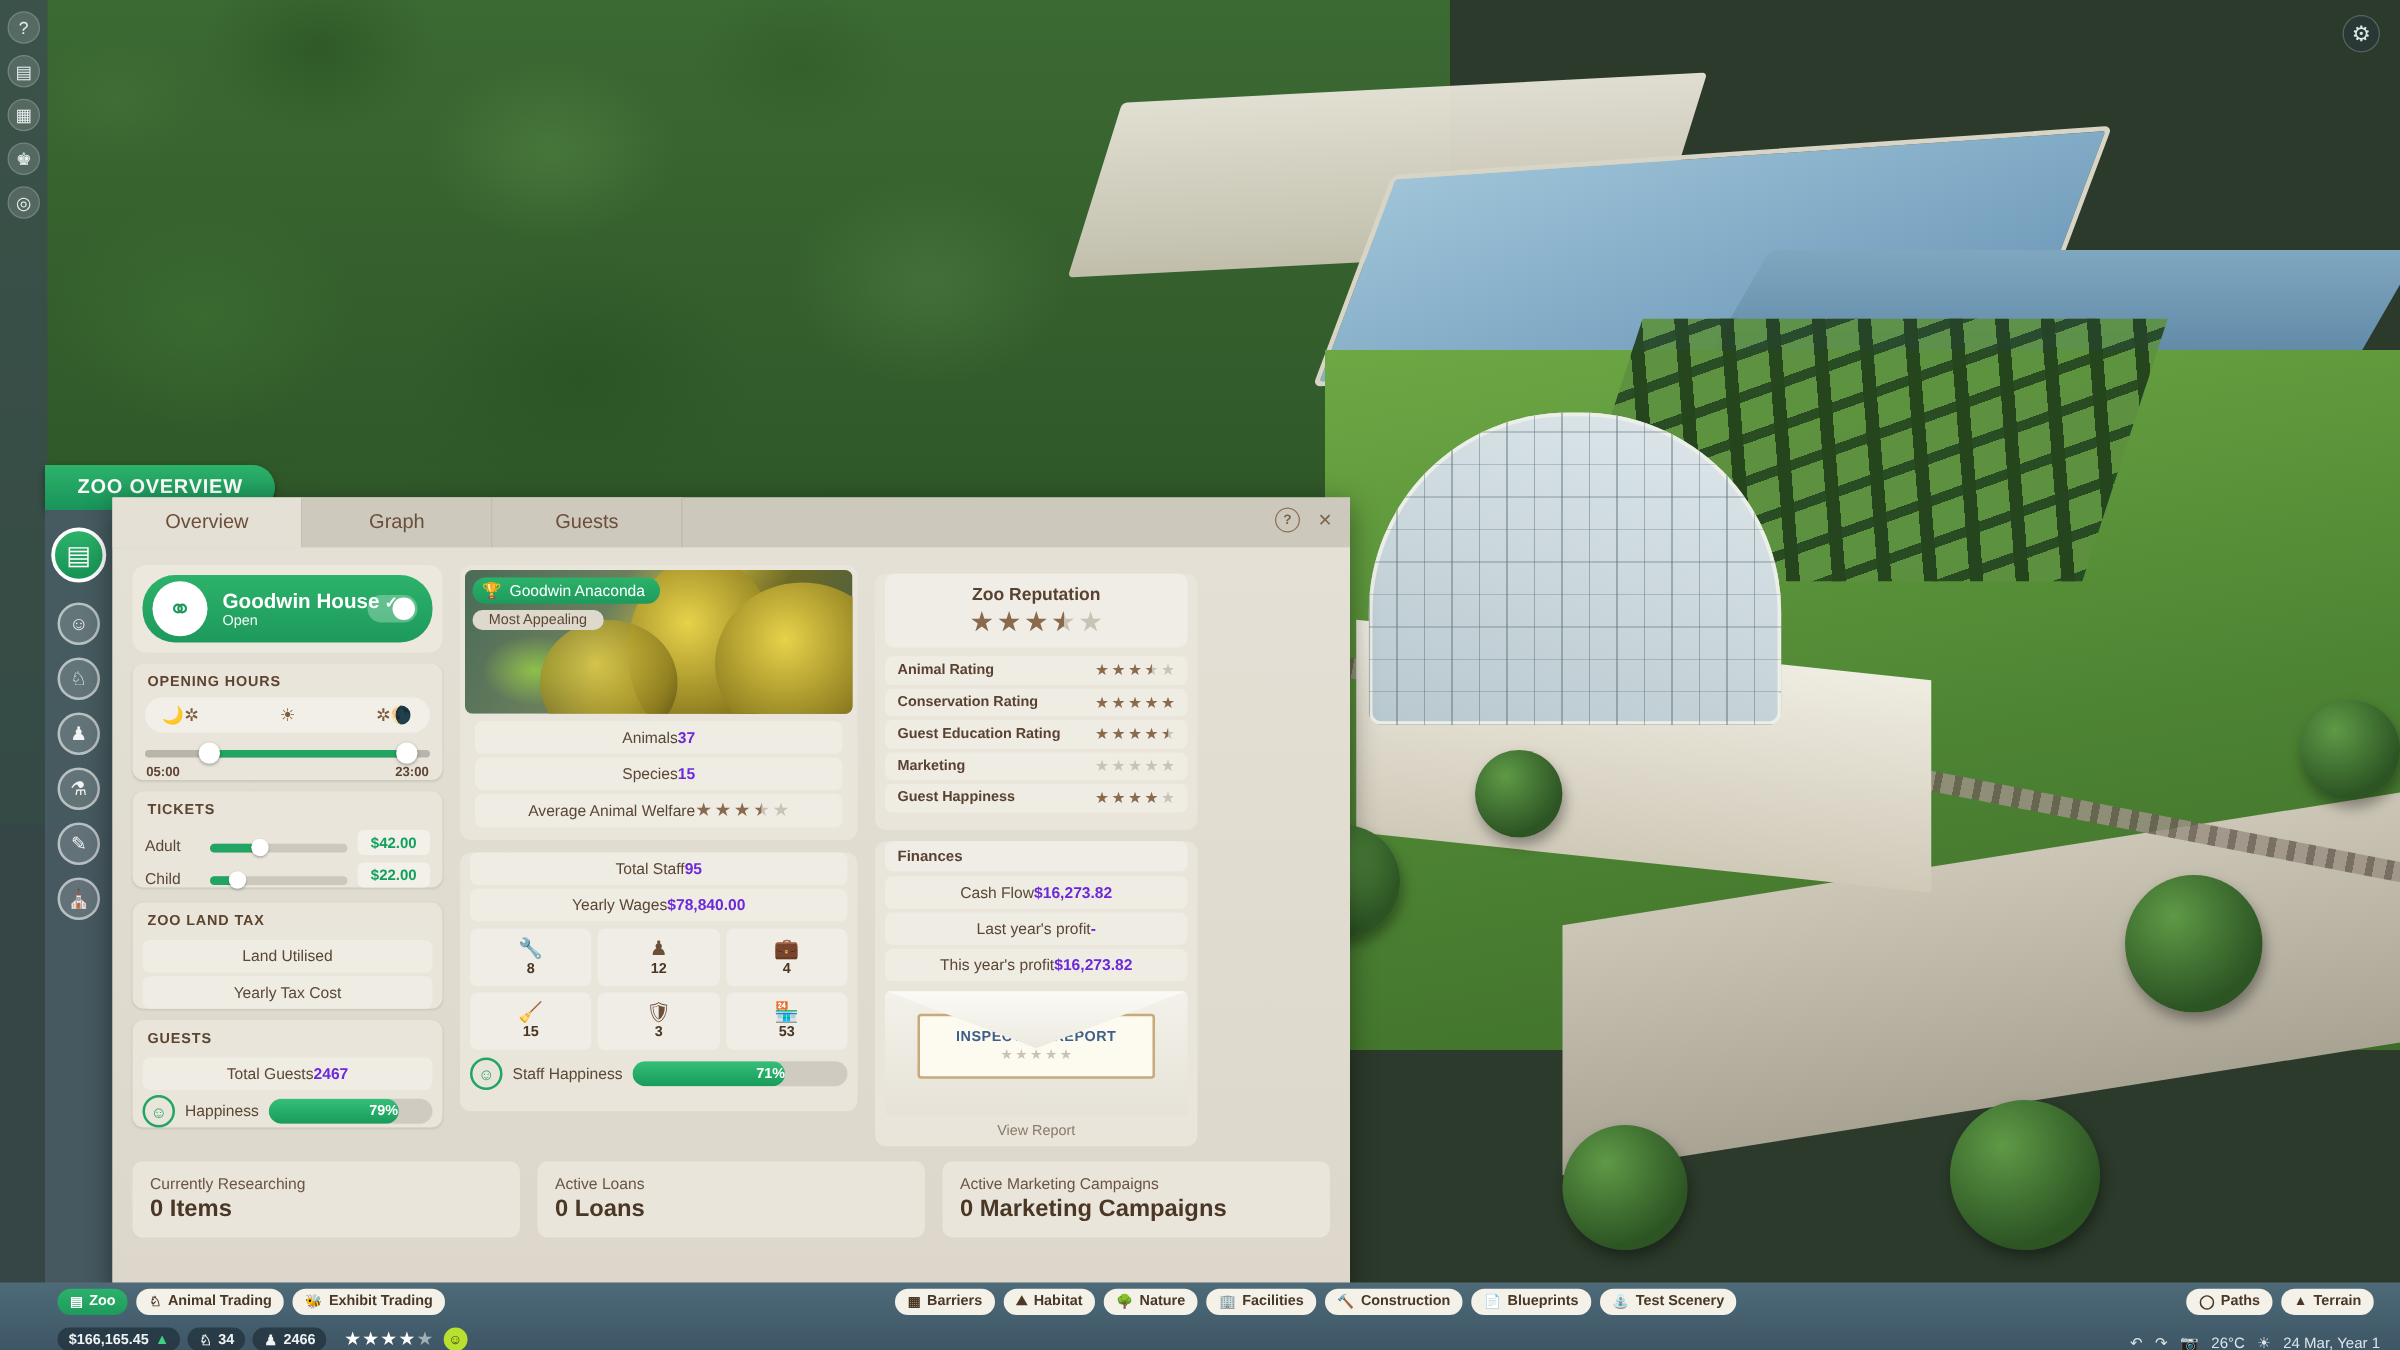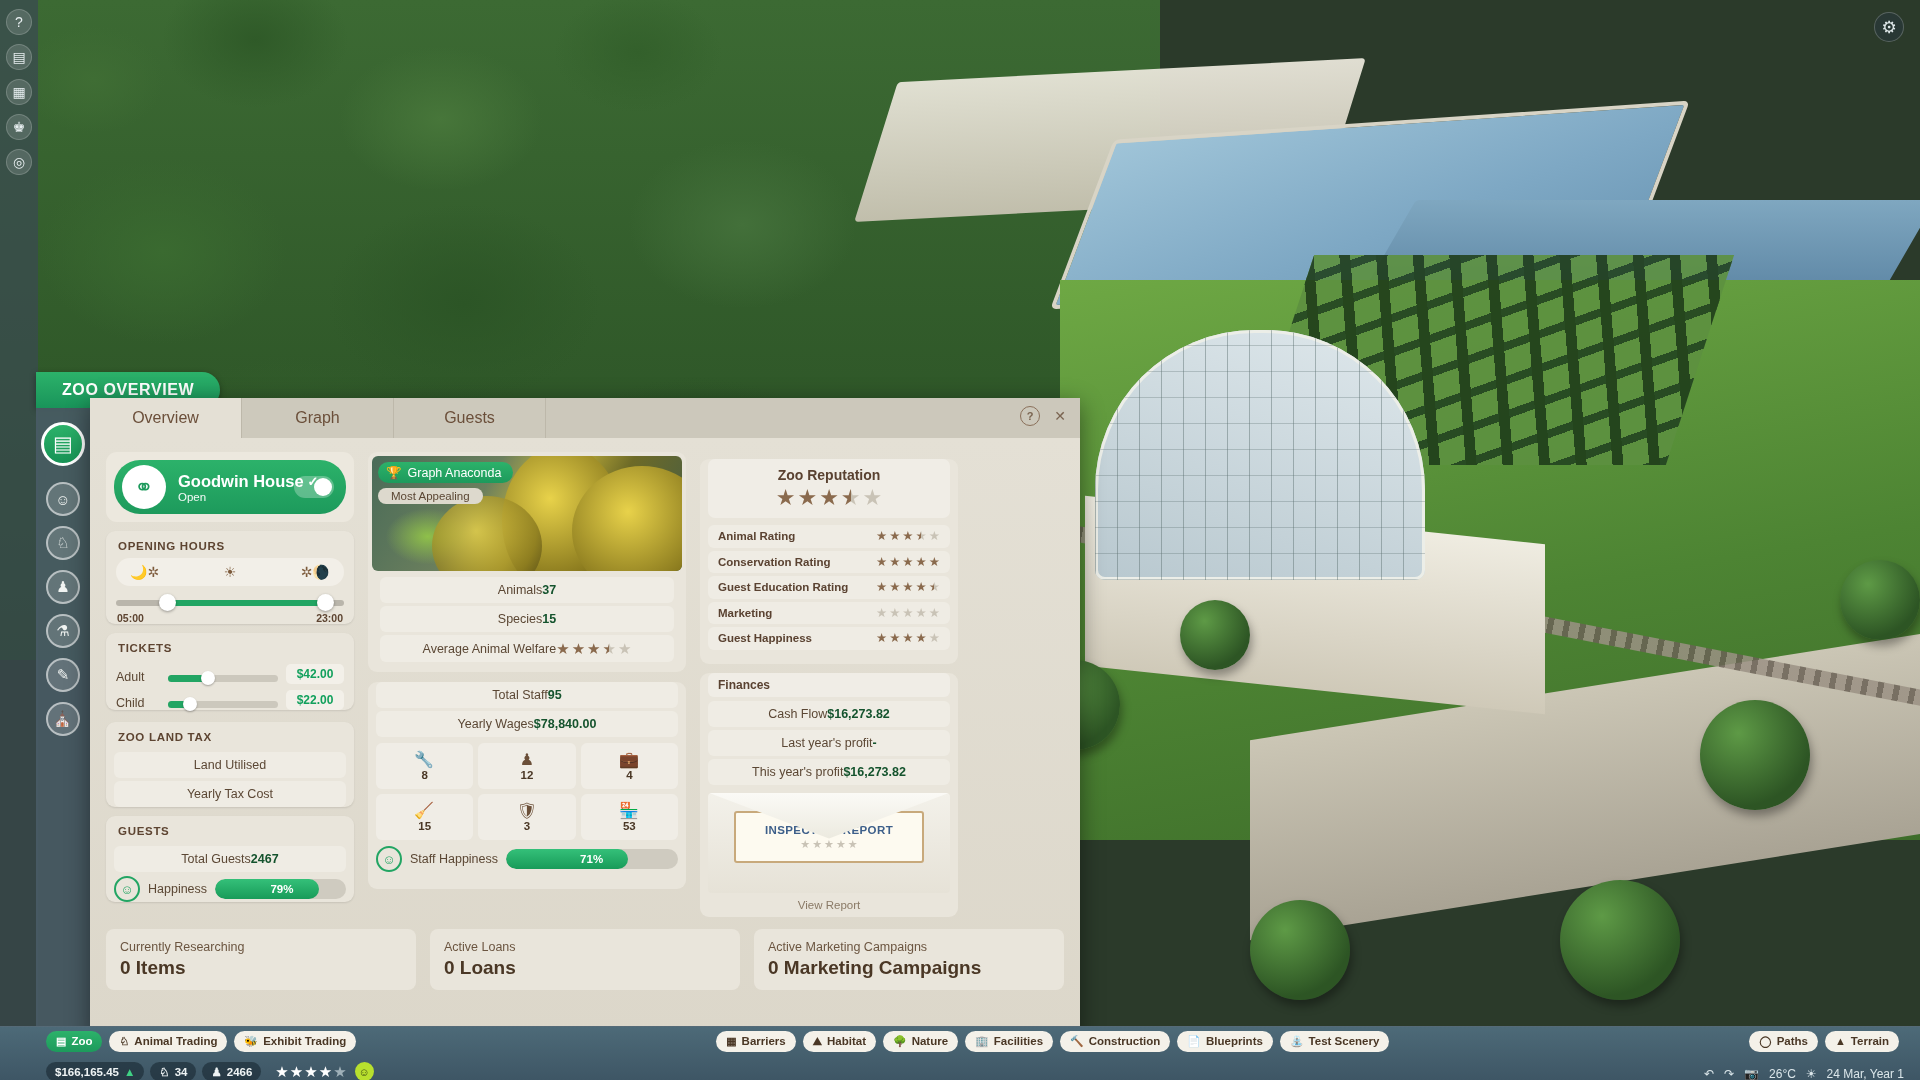--- a/index.html
+++ b/index.html
@@ -173,21 +173,21 @@
   
   .card { background:#e9e5db; border-radius:9px; box-shadow: 0 1px 2px rgba(0,0,0,.10); }
   .card-title {
     font-size:11.5px; font-weight:bold; letter-spacing:.7px; color:#5d4431; padding:9px 12px 6px;
   }
   .row {
     display:flex; align-items:center; justify-content:center;
     background:#efece4; border-radius:6px; margin:3px 8px; padding:6px 10px;
     font-size:12.5px; color:#5b4734;
   }
-  .row .val { font-weight:bold; color:#14532d; font-size:12.5px; }
+  .row .val { font-weight:bold; color:#6d28d9; font-size:12.5px; }
 
   
   #col-left { width:248px; }
   #zoo-name-card { background:#ece8de; border-radius:11px; padding:8px; margin-bottom:9px; }
   #zoo-name-pill {
     background: linear-gradient(180deg,#2cb26a,#1d9a5c); border-radius:26px;
     height:54px; display:flex; align-items:center; padding:0 8px; position:relative;
   }
   #zoo-logo {
     width:44px;height:44px;border-radius:50%;background:#fff;
@@ -228,21 +228,21 @@
 
   .happy-row { display:flex; align-items:center; margin:4px 8px 9px; gap:8px; }
   .smiley {
     width:26px;height:26px;border-radius:50%;border:2.5px solid #22a563;
     display:flex;align-items:center;justify-content:center;color:#22a563;font-size:13px;font-weight:bold;
   }
   .happy-lbl { font-size:12.5px; color:#5b4734; flex:0 0 auto; }
   .bar-outer { flex:1; height:20px; border-radius:10px; background:#cfcbc0; position:relative; overflow:hidden; }
   .bar-inner { position:absolute; left:0; top:0; bottom:0; background:linear-gradient(180deg,#34c079,#189b59);
                border-radius:10px; display:flex; align-items:center; justify-content:flex-end; }
-  .bar-pct { color:#fff; font-size:11.5px; font-weight:bold; padding-right:25px; }
+  .bar-pct { color:#fff; font-size:11.5px; font-weight:bold; padding-right:0; }
 
   
   #col-mid { width:318px; }
   #animal-card { background:#e9e5db; border-radius:9px; padding:4px; margin-bottom:10px; }
   #animal-photo {
     position:relative; height:115px; border-radius:6px; overflow:hidden;
     background:
       radial-gradient(ellipse 60px 40px at 18% 70%, #8fc04a, transparent 70%),
       linear-gradient(120deg,#4a6b58 0%,#6b7f5d 35%,#c8b63c 52%,#6d6a27 70%,#3f5b4a 100%);
   }
@@ -504,21 +504,21 @@
 
       <div id="col-mid">
 
         <div id="animal-card">
           <div id="animal-photo">
             <div class="snake-band" style="left:130px;top:-10px;width:120px;height:150px;"></div>
             <div class="snake-band" style="left:200px;top:10px;width:140px;height:130px;"></div>
             <div class="snake-band" style="left:60px;top:40px;width:110px;height:100px;opacity:.8;"></div>
             <div id="badge-animal">
               <span>🏆</span>
-              <span>Graph Anaconda</span>
+              <span>Goodwin Anaconda</span>
             </div>
             <div id="badge-appeal">Most Appealing</div>
           </div>
           <div class="row" style="margin-top:6px;">
             <span>Animals</span>
             <span class="val">37</span>
           </div>
           <div class="row">
             <span>Species</span>
             <span class="val">15</span>

